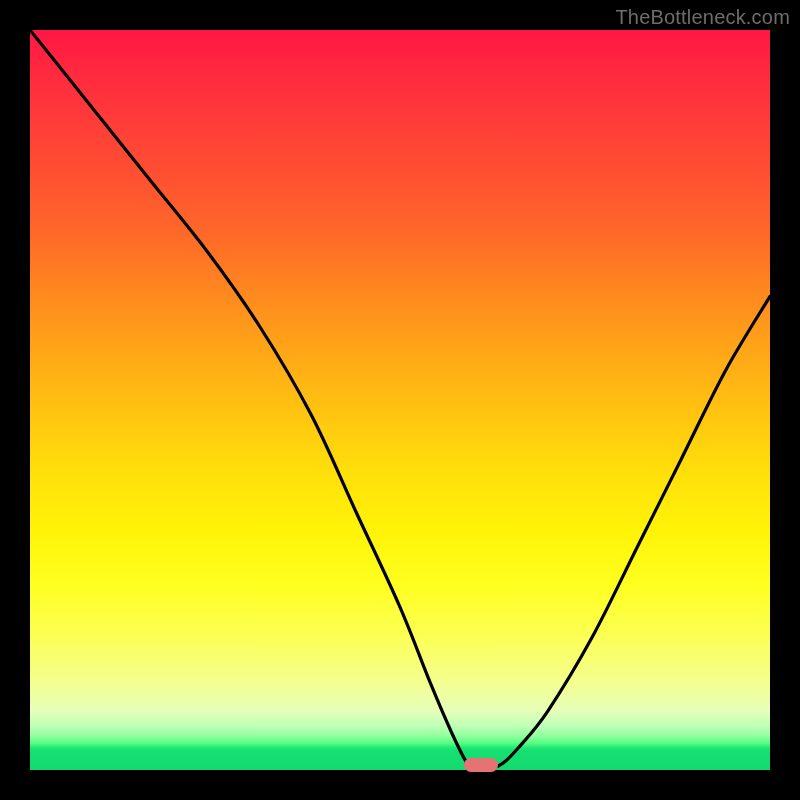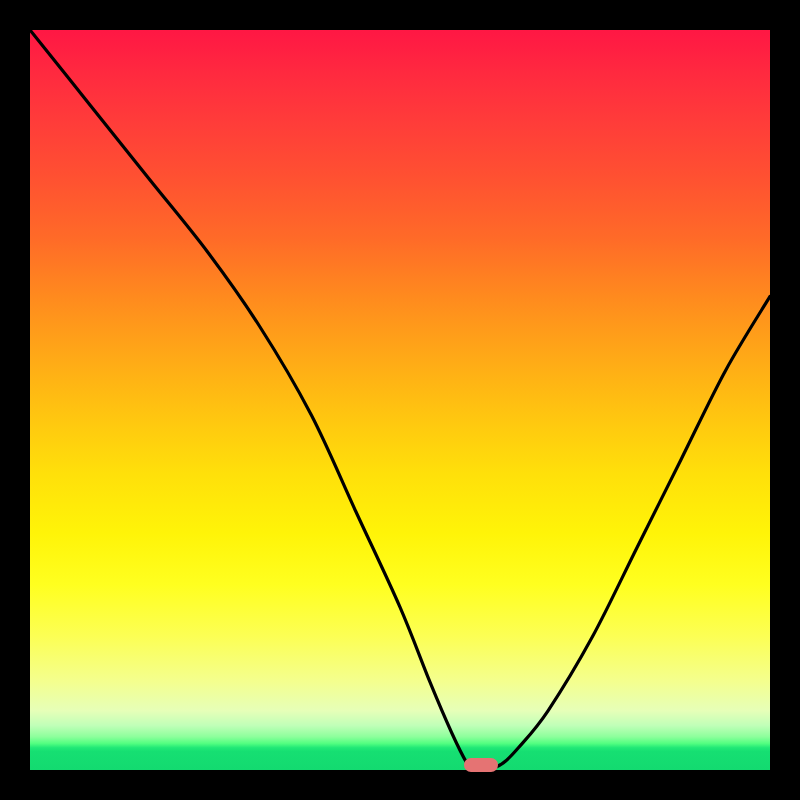--- a/index.html
+++ b/index.html
@@ -78,20 +78,21 @@
     width: 34px;
     height: 14px;
     border-radius: 7px;
     background: #e57373; 
   }
 </style>
 </head>
 <body>
 
 <div class="frame">
+  <div class="attribution">TheBottleneck.com</div>
 
   <div class="plot">
     <svg class="curve" viewBox="0 0 740 740" preserveAspectRatio="none">
       <path d="M 0.0 0.0 C 9.9 12.3, 39.5 49.3, 59.2 74.0 C 78.9 98.7, 98.7 123.3, 118.4 148.0 C 138.1 172.7, 159.1 197.3, 177.6 222.0 C 196.1 246.7, 212.1 268.9, 229.4 296.0 C 246.7 323.1, 265.2 354.0, 281.2 384.8 C 297.2 415.6, 310.8 448.9, 325.6 481.0 C 340.4 513.1, 357.7 548.8, 370.0 577.2 C 382.3 605.6, 391.0 630.2, 399.6 651.2 C 408.2 672.2, 415.6 689.4, 421.8 703.0 C 428.0 716.6, 432.9 726.4, 436.6 732.6 C 440.3 738.8, 441.5 738.8, 444.0 740.0 C 446.5 741.2, 448.9 740.0, 451.4 740.0 C 453.9 740.0, 455.1 741.2, 458.8 740.0 C 462.5 738.8, 468.7 736.3, 473.6 732.6 C 478.5 728.9, 481.0 726.4, 488.4 717.8 C 495.8 709.2, 505.7 699.3, 518.0 680.8 C 530.3 662.3, 547.6 633.9, 562.4 606.8 C 577.2 579.7, 592.0 547.6, 606.8 518.0 C 621.6 488.4, 636.4 458.8, 651.2 429.2 C 666.0 399.6, 680.8 367.5, 695.6 340.4 C 710.4 313.3, 732.6 278.7, 740.0 266.4"></path>
     </svg>
     <div class="marker" style="left:434.4px;top:728.0px;background:#e57373;"></div>
   </div>
 </div>
 
 </body></html>

